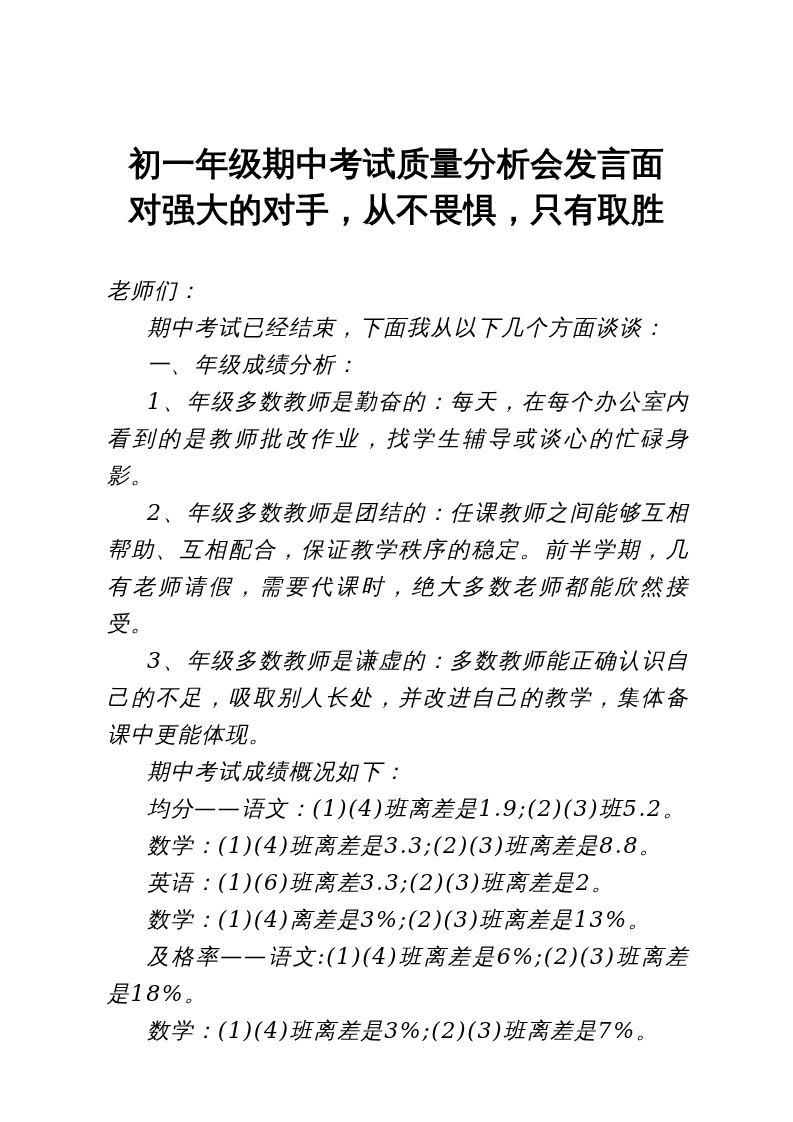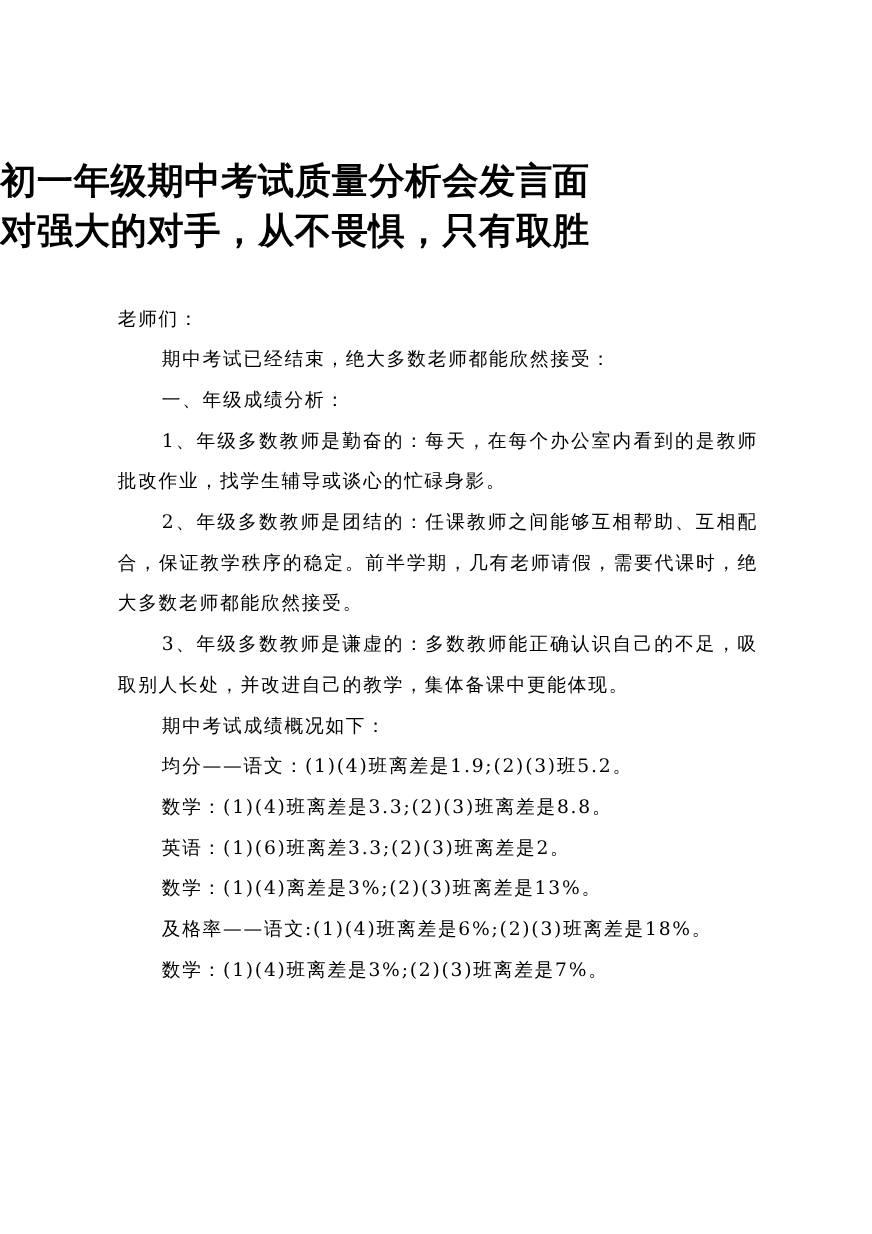--- a/index.html
+++ b/index.html
@@ -19,40 +19,41 @@
       left: 0; top: 0;
       width: 793px;
       height: 1122px;
       background: #ffffff;
     }
     .title {
       position: absolute;
       left: 0;
       top: 141px;
       width: 793px;
-      text-align: left;
+      text-align: center;
       font-family: "DejaVu Sans", "Liberation Sans", sans-serif;
       font-weight: bold;
       font-size: 33px;
       line-height: 46px;
       letter-spacing: 0.5px;
     }
     .title .tline {
       display: block;
       white-space: nowrap;
     }
     .body {
       position: absolute;
       left: 107px;
       top: 272px;
       width: 582px;
       font-family: "DejaVu Serif", "Liberation Serif", serif;
-      font-size: 17px;
+      font-size: 22px;
       line-height: 37px;
       letter-spacing: 1.6px;
+      font-style: italic;
     }
     .para {
       margin: 0;
       text-indent: 40px;
       text-align: justify;
     }
     .para.noindent {
       text-indent: 0;
     }
   </style>
@@ -61,21 +62,21 @@
 
 <div class="page">
 
   <div class="title">
     <span class="tline">初一年级期中考试质量分析会发言面</span>
     <span class="tline">对强大的对手，从不畏惧，只有取胜</span>
   </div>
 
   <div class="body">
     <p class="para noindent">老师们：</p>
-    <p class="para">期中考试已经结束，绝大多数老师都能欣然接受：</p>
+    <p class="para">期中考试已经结束，下面我从以下几个方面谈谈：</p>
     <p class="para">一、年级成绩分析：</p>
     <p class="para">1、年级多数教师是勤奋的：每天，在每个办公室内看到的是教师批改作业，找学生辅导或谈心的忙碌身影。</p>
     <p class="para">2、年级多数教师是团结的：任课教师之间能够互相帮助、互相配合，保证教学秩序的稳定。前半学期，几有老师请假，需要代课时，绝大多数老师都能欣然接受。</p>
     <p class="para">3、年级多数教师是谦虚的：多数教师能正确认识自己的不足，吸取别人长处，并改进自己的教学，集体备课中更能体现。</p>
     <p class="para">期中考试成绩概况如下：</p>
     <p class="para">均分——语文：(1)(4)班离差是1.9;(2)(3)班5.2。</p>
     <p class="para">数学：(1)(4)班离差是3.3;(2)(3)班离差是8.8。</p>
     <p class="para">英语：(1)(6)班离差3.3;(2)(3)班离差是2。</p>
     <p class="para">数学：(1)(4)离差是3%;(2)(3)班离差是13%。</p>
     <p class="para">及格率——语文:(1)(4)班离差是6%;(2)(3)班离差是18%。</p>

